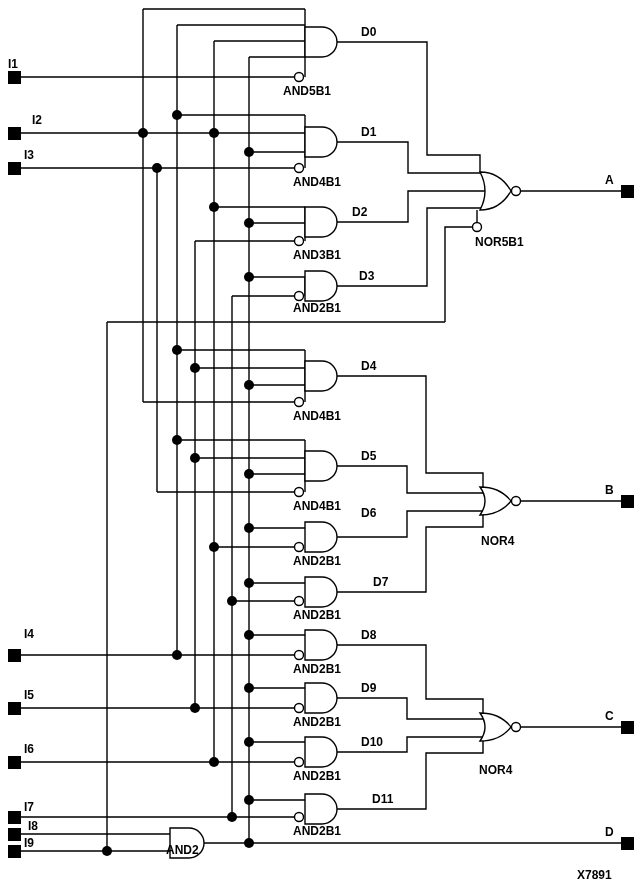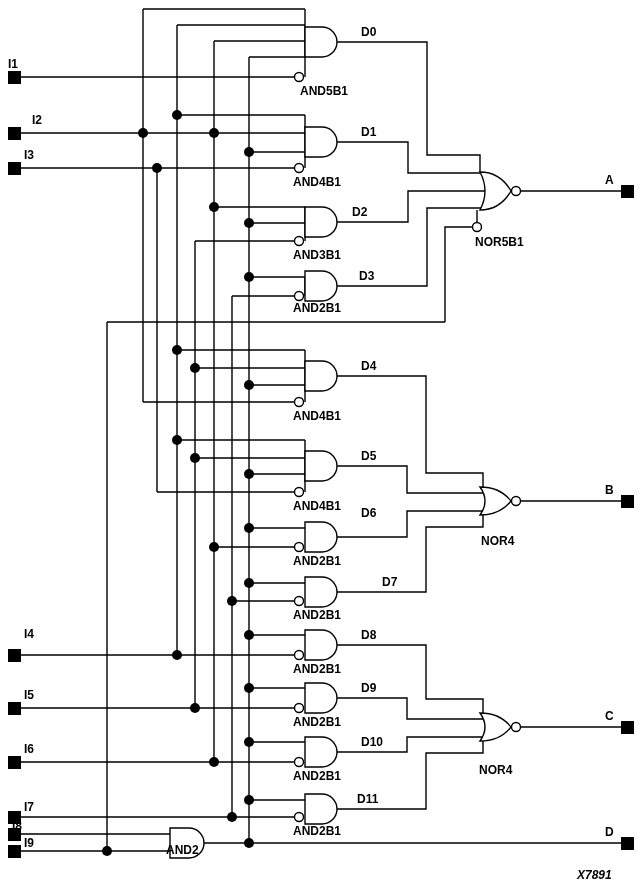--- a/index.html
+++ b/index.html
@@ -5,21 +5,21 @@
   html,body{margin:0;padding:0;background:#ffffff;}
   #stage{
     position:relative;width:639px;height:890px;background:#ffffff;
     font-family:"Liberation Sans","DejaVu Sans",sans-serif;overflow:hidden;
   }
   #wiredraw{position:absolute;left:0;top:0;}
   .lbl{
     position:absolute;font-weight:bold;font-size:12px;line-height:13px;
     color:#000;white-space:nowrap;letter-spacing:0px;
   }
-  .figid{font-size:12px;font-style:italic;}
+  .figid{font-size:12px;}
 </style>
 </head>
 <body>
 
 <div id="stage">
 
   <svg id="wiredraw" width="639" height="890" viewBox="0 0 639 890">
     <g stroke="#000" stroke-width="1.4" fill="none">
 
       <path d="M21,77H294 M21,133H305 M21,168H294 M21,655H294 M21,708H294 M21,762H294 M21,817H294 M21,834H170 M21,851H170"></path>
@@ -144,37 +144,37 @@
     </g>
   </svg>
 
   <div class="lbl" style="left:8px;top:58px">I1</div>
   <div class="lbl" style="left:32px;top:114px">I2</div>
   <div class="lbl" style="left:24px;top:149px">I3</div>
   <div class="lbl" style="left:24px;top:628px">I4</div>
   <div class="lbl" style="left:24px;top:689px">I5</div>
   <div class="lbl" style="left:24px;top:743px">I6</div>
   <div class="lbl" style="left:24px;top:801px">I7</div>
-  <div class="lbl" style="left:12px;top:820px">I8</div>
+  <div class="lbl" style="left:28px;top:820px">I8</div>
   <div class="lbl" style="left:24px;top:837px">I9</div>
 
   <div class="lbl" style="left:361px;top:26px">D0</div>
   <div class="lbl" style="left:361px;top:126px">D1</div>
   <div class="lbl" style="left:352px;top:206px">D2</div>
   <div class="lbl" style="left:359px;top:270px">D3</div>
   <div class="lbl" style="left:361px;top:360px">D4</div>
   <div class="lbl" style="left:361px;top:450px">D5</div>
   <div class="lbl" style="left:361px;top:507px">D6</div>
-  <div class="lbl" style="left:382px;top:576px">D7</div>
+  <div class="lbl" style="left:373px;top:576px">D7</div>
   <div class="lbl" style="left:361px;top:629px">D8</div>
   <div class="lbl" style="left:361px;top:682px">D9</div>
   <div class="lbl" style="left:361px;top:736px">D10</div>
-  <div class="lbl" style="left:357px;top:793px">D11</div>
+  <div class="lbl" style="left:372px;top:793px">D11</div>
 
-  <div class="lbl" style="left:300px;top:85px">AND5B1</div>
+  <div class="lbl" style="left:283px;top:85px">AND5B1</div>
   <div class="lbl" style="left:293px;top:176px">AND4B1</div>
   <div class="lbl" style="left:293px;top:249px">AND3B1</div>
   <div class="lbl" style="left:293px;top:302px">AND2B1</div>
   <div class="lbl" style="left:293px;top:410px">AND4B1</div>
   <div class="lbl" style="left:293px;top:500px">AND4B1</div>
   <div class="lbl" style="left:293px;top:555px">AND2B1</div>
   <div class="lbl" style="left:293px;top:609px">AND2B1</div>
   <div class="lbl" style="left:293px;top:663px">AND2B1</div>
   <div class="lbl" style="left:293px;top:716px">AND2B1</div>
   <div class="lbl" style="left:293px;top:770px">AND2B1</div>

